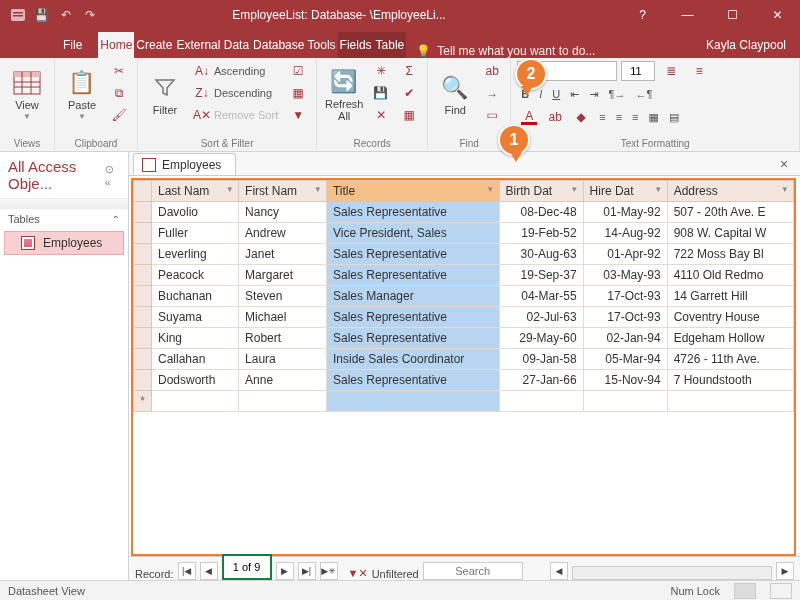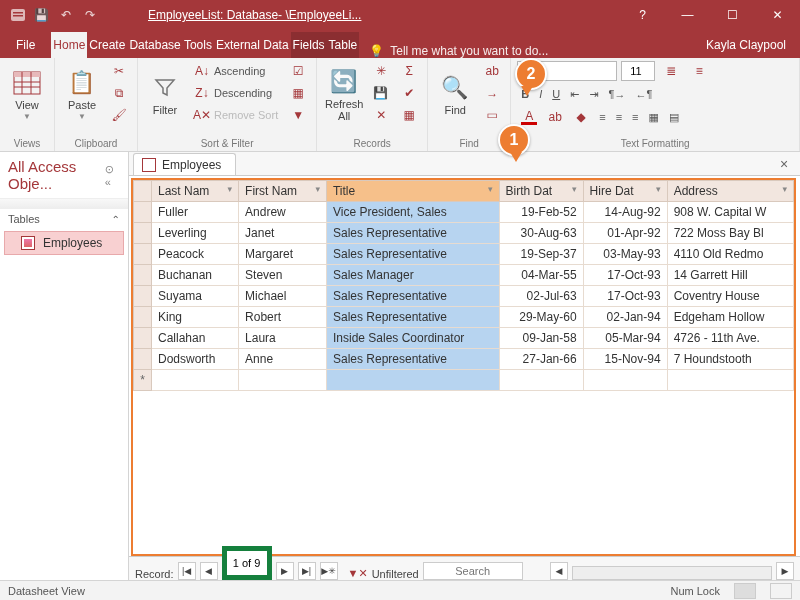--- a/index.html
+++ b/index.html
@@ -2,30 +2,30 @@
 <html><head>
 <meta charset="utf-8">
 <style>
 * { box-sizing: border-box; margin: 0; padding: 0; font-family: "Segoe UI", Arial, sans-serif; }
 body { width: 800px; height: 600px; background: #fff; overflow: hidden; font-size: 12px; color: #333; }
 
 
 .titlebar { height: 30px; background: #a4373a; display: flex; align-items: center; color: #fff; }
 .titlebar .qat { display: flex; align-items: center; gap: 4px; padding: 0 8px; }
 .titlebar .qat .icon { width: 20px; height: 20px; display: flex; align-items: center; justify-content: center; opacity: .8; cursor: pointer; }
-.titlebar .title { flex: 1; text-align: left; padding-left: 40px; font-size: 12px; text-decoration: underline; }
+.titlebar .title { flex: 1; text-align: center; padding-left: 40px; font-size: 12px; }
 .titlebar .ctxtab { background: #8b2e31; height: 30px; display: flex; align-items: center; padding: 0 18px; font-size: 11px; color: #fdd; }
 .titlebar .wincontrols { display: flex; }
 .titlebar .wincontrols .btn { width: 45px; height: 30px; display: flex; align-items: center; justify-content: center; cursor: pointer; }
 
 
 .ribtabs { height: 28px; background: #a4373a; display: flex; align-items: flex-end; color: #fff; font-size: 12px; }
 .ribtabs .tab { padding: 6px 2px; cursor: pointer; }
 .ribtabs .tab.active { background: #f3f3f3; color: #a4373a; }
-.ribtabs .tab.file { padding: 6px 16px; }
+.ribtabs .tab.file { padding: 6px 16px; margin-left: 47px; }
 .ribtabs .tab.ctx { background: #8b2e31; }
 .ribtabs .spacer { flex: 1; }
 .ribtabs .tell { display: flex; align-items: center; gap: 6px; padding: 0 10px; opacity: .9; font-size: 12px; }
 .ribtabs .user { padding: 0 14px 6px 0; font-size: 12px; }
 
 
 .ribbon { height: 94px; background: #f3f3f3; border-bottom: 1px solid #d4d4d4; display: flex; }
 .group { border-right: 1px solid #e1e1e1; display: flex; flex-direction: column; justify-content: space-between; padding: 3px 6px 2px; }
 .group .label { text-align: center; font-size: 10px; color: #777; padding-top: 2px; }
 .group .controls { display: flex; align-items: flex-start; gap: 4px; }
@@ -62,21 +62,21 @@
 table.grid th.selected { background:#f6c08a; }
 table.grid td { border:1px solid #e7dbd0; padding:3px 6px; background:#fff; white-space:nowrap;}
 table.grid td.selected { background:#b7d4f0; }
 table.grid td.rhdr { width:18px; background:#f2e6df; border:1px solid #d9c9bd; text-align:center; color:#666;}
 table.grid td.num { text-align:right; }
 .newrow td { color:#888; }
 
 
 .recnav { height:24px; border-top:1px solid #ccc; background:#f7f7f7; display:flex; align-items:flex-end; gap:4px; padding:0 6px; font-size:11px; color:#444;}
 .recnav .btn { width:18px; height:18px; border:1px solid #ccc; background:#fff; display:flex; align-items:center; justify-content:center; cursor:pointer; font-size:9px;}
-.recnav input { width:50px; height:34px; border:5px solid #15803d; text-align:center; font-size:11px;}
+.recnav input { width:50px; height:26px; border:2px solid #15803d; text-align:center; font-size:11px;}
 .recnav .search { width:100px; height:18px; border:1px solid #ccc; background:#fff; padding:0 4px;}
 
 
 .statusbar { height:20px; background:#f3f3f3; border-top:1px solid #d4d4d4; display:flex; align-items:center; font-size:11px; color:#555; padding:0 8px; justify-content:space-between;}
 .statusbar .right { display:flex; align-items:center; gap:14px;}
 .viewbtn { width:22px; height:16px; border:1px solid #ccc; cursor:pointer; }
 
 
 .callout { position:absolute; width:32px; height:32px; border-radius:50%; background:#ed7d31; color:#fff; display:flex; align-items:center; justify-content:center; font-size:16px; font-weight:bold; border:2px solid #fff; box-shadow:0 1px 3px rgba(0,0,0,.3); z-index:50;}
 .callout .point { position:absolute; width:0; height:0; }
@@ -108,22 +108,22 @@
     <div class="btn">—</div>
     <div class="btn">☐</div>
     <div class="btn">✕</div>
   </div>
 </div>
 
 <div class="ribtabs">
   <div class="tab file">File</div>
   <div class="tab active">Home</div>
   <div class="tab">Create</div>
+  <div class="tab">External Data</div>
   <div class="tab">Database Tools</div>
-  <div class="tab">External Data</div>
   <div class="tab ctx">Fields</div>
   <div class="tab ctx">Table</div>
   <div class="tell">
       <span>💡</span>
       <span>Tell me what you want to do...</span>
     </div>
   <div class="spacer"></div>
   <div class="user">Kayla Claypool</div>
 </div>
 
@@ -343,20 +343,29 @@
               <th style="width: 18px;"></th>
               <th><span>Last Nam</span><span class="dd">▾</span></th>
               <th><span>First Nam</span><span class="dd">▾</span></th>
               <th class="selected"><span>Title</span><span class="dd">▾</span></th>
               <th><span>Birth Dat</span><span class="dd">▾</span></th>
               <th><span>Hire Dat</span><span class="dd">▾</span></th>
               <th><span>Address</span><span class="dd">▾</span></th>
             </tr>
           </thead>
         <tbody id="gridbody">
+            <tr>
+              <td class="rhdr"></td>
+              <td>Davolio</td>
+              <td>Nancy</td>
+              <td class="selected">Sales Representative</td>
+              <td class="num">08-Dec-48</td>
+              <td class="num">01-May-92</td>
+              <td>507 - 20th Ave. E</td>
+            </tr>
             <tr>
               <td class="rhdr"></td>
               <td>Fuller</td>
               <td>Andrew</td>
               <td class="selected">Vice President, Sales</td>
               <td class="num">19-Feb-52</td>
               <td class="num">14-Aug-92</td>
               <td>908 W. Capital W</td>
             </tr>
             <tr>

